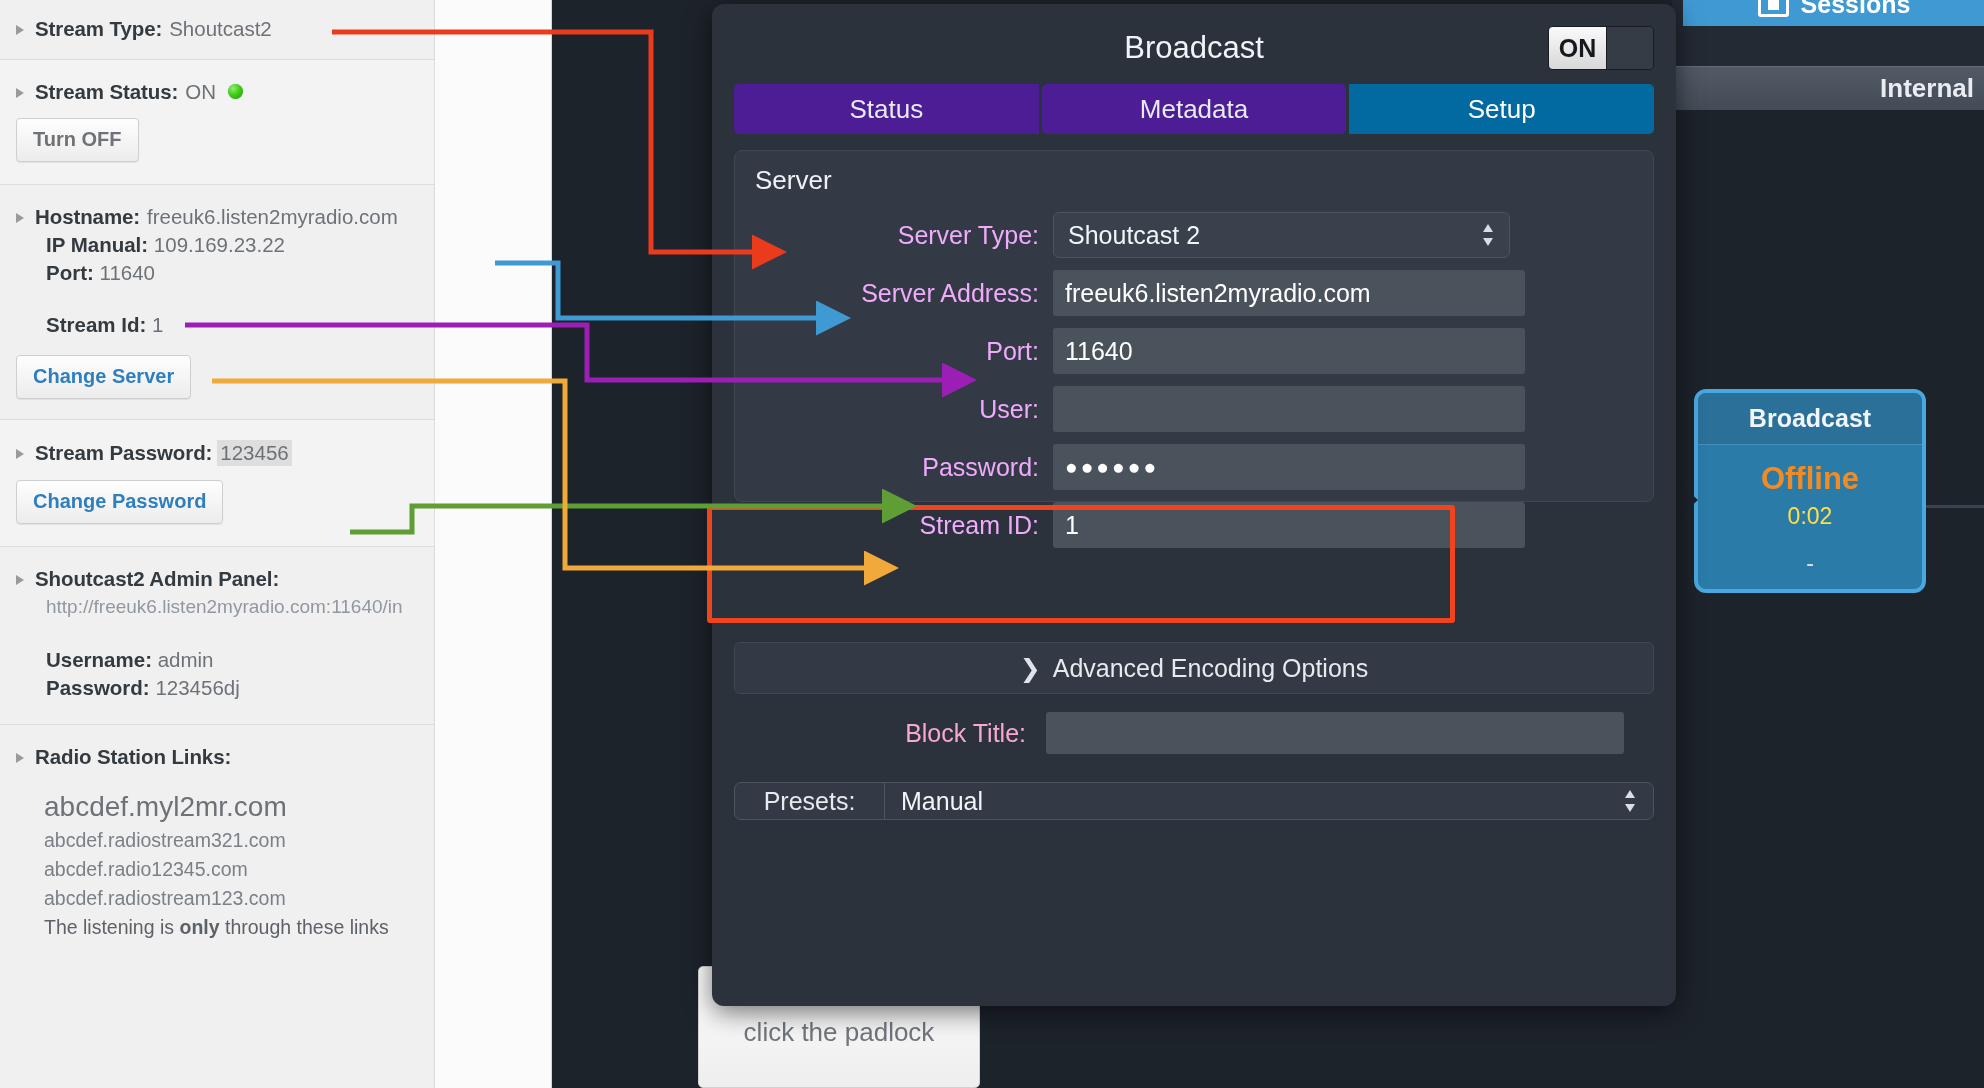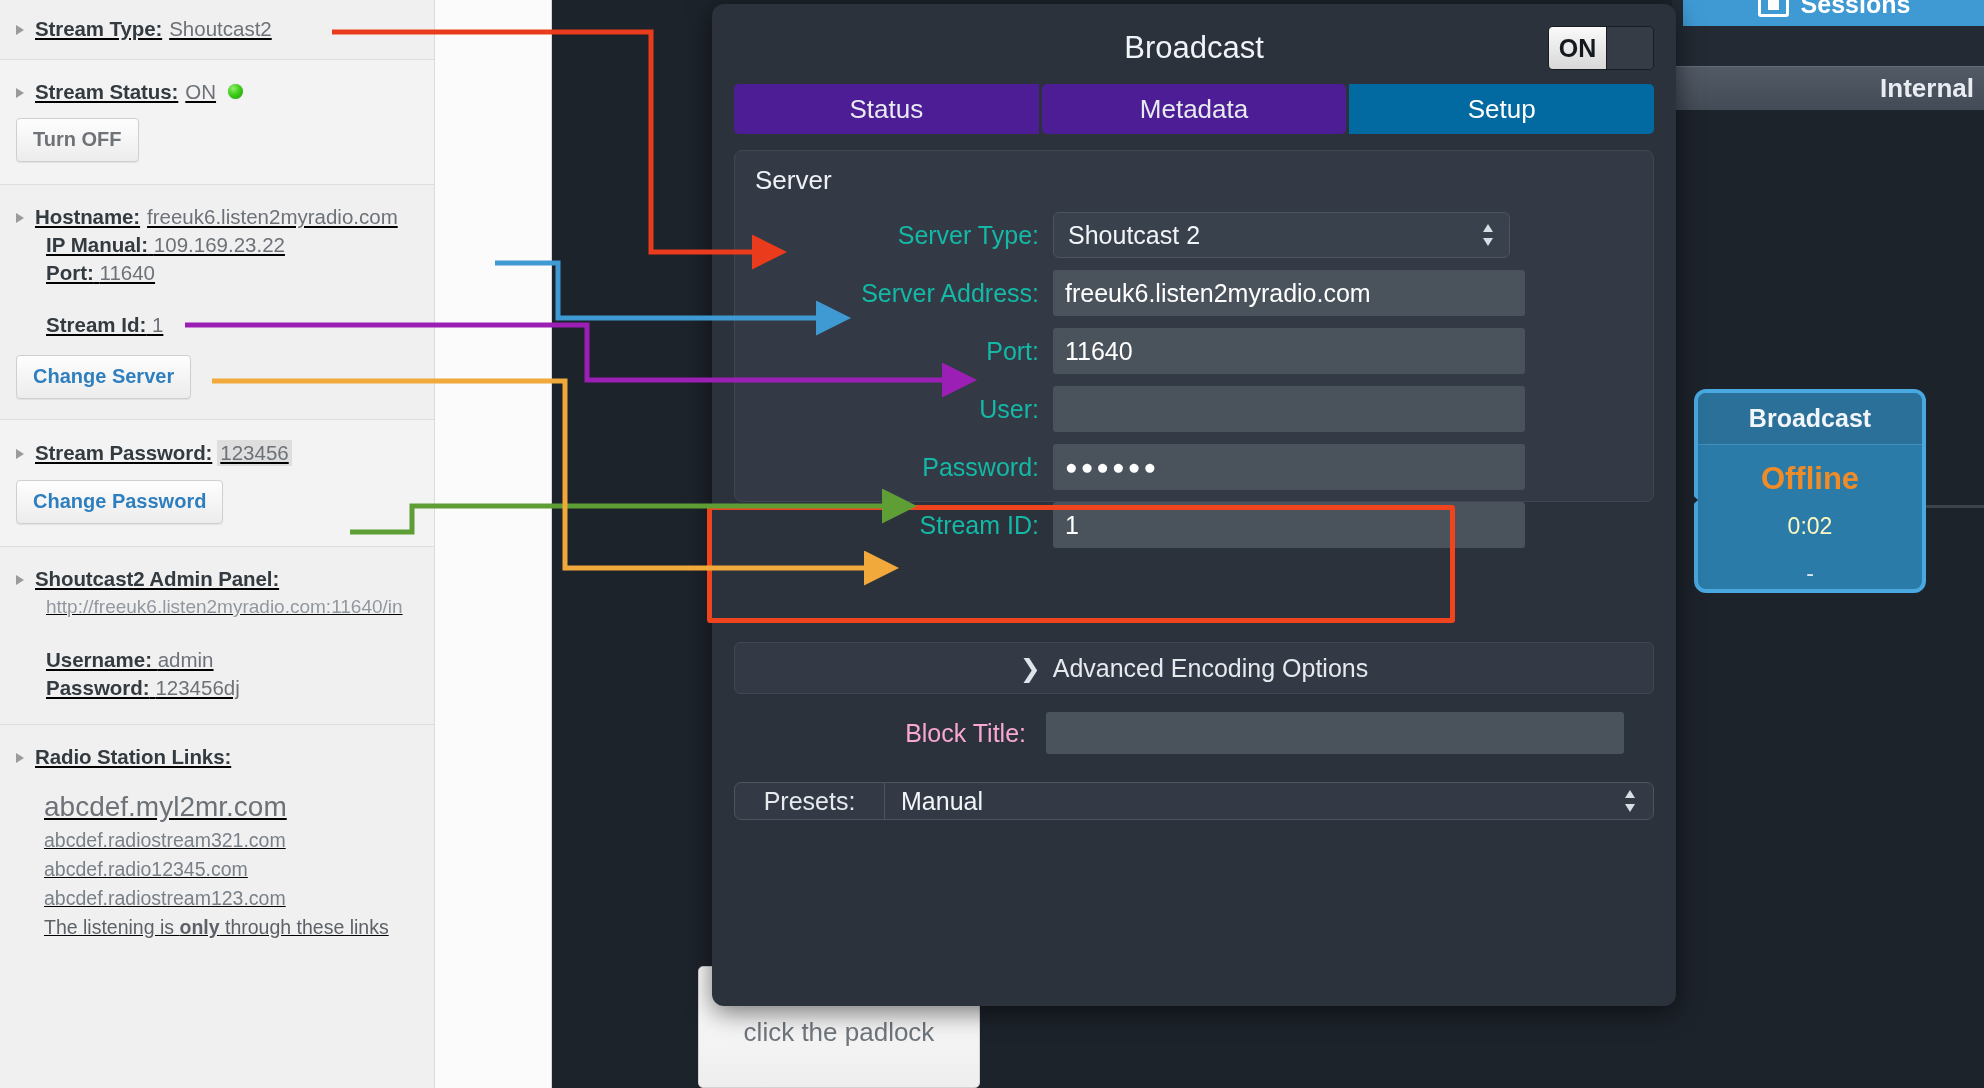--- a/index.html
+++ b/index.html
@@ -18,21 +18,20 @@
     border-right: 1px solid #d6d6d6;
   }
   .web-col {
     position: absolute; left: 0; top: 0; width: 551px; height: 1088px;
     background: #fbfbfb;
   }
   .web-inner {
     position: absolute; left: 0; top: 0; width: 435px; height: 1088px;
     background: #f0f0f0;
     border-right: 1px solid #dcdcdc;
-    text-decoration: underline;
   }
   .sect {
     border-bottom: 1px solid #dddddd;
     padding: 14px 16px 16px 16px;
     position: relative;
   }
   .sect.alt { background: #f3f3f3; }
   .row { display: flex; align-items: baseline; }
   .tri {
     display: inline-block;
@@ -128,21 +127,21 @@
     overflow: hidden;
   }
   .bc-title {
     height: 52px; display:flex; align-items:center; justify-content:center;
     color: #f2f6fa; font-size: 25px; font-weight: bold;
     background: #2a7099;
     border-bottom: 1px solid #3f90bd;
   }
   .bc-body { text-align:center; padding-top: 16px; }
   .bc-state { color: #f08c28; font-size: 31px; font-weight: bold; }
-  .bc-time { color: #fef9c3; font-size: 23px; margin-top: 16px; }
+  .bc-time { color: #fde047; font-size: 23px; margin-top: 6px; }
   .bc-dash { color: #dbe6ef; font-size: 23px; margin-top: 20px; }
   .bc-arrow {
     position:absolute; left: 1676px; top: 480px;
     width:0;height:0;border-left: 22px solid #1d232b;
     border-top: 20px solid transparent; border-bottom: 20px solid transparent;
     z-index: 3;
   }
   .bc-line {
     position:absolute; left:1926px; top:505px; width:58px; height:3px; background:#3a424c;
   }
@@ -202,21 +201,21 @@
     background: #333a45;
     border: 1px solid #3f4753;
     border-radius: 8px;
   }
   .grp-server { top: 146px; height: 352px; }
   .grp-title { color:#eef2f6; font-size: 26px; padding: 14px 0 0 20px; }
 
   .frow { display:flex; align-items:center; margin-top: 12px; }
   .frow .flbl {
     width: 318px; text-align:right; padding-right: 14px;
-    color:#14b8a6; font-size: 25px;
+    color:#f0abfc; font-size: 25px;
   }
   .fsel {
     width: 457px; height: 46px;
     background:#39414c; border:1px solid #4b545f; border-radius: 6px;
     display:flex;align-items:center; padding: 0 14px;
     color:#f2f5f8; font-size:25px; position:relative;
   }
   .fsel .stepper { position:absolute; right: 14px; top:50%; transform:translateY(-50%); }
   .finput {
     width: 472px; height: 46px;

